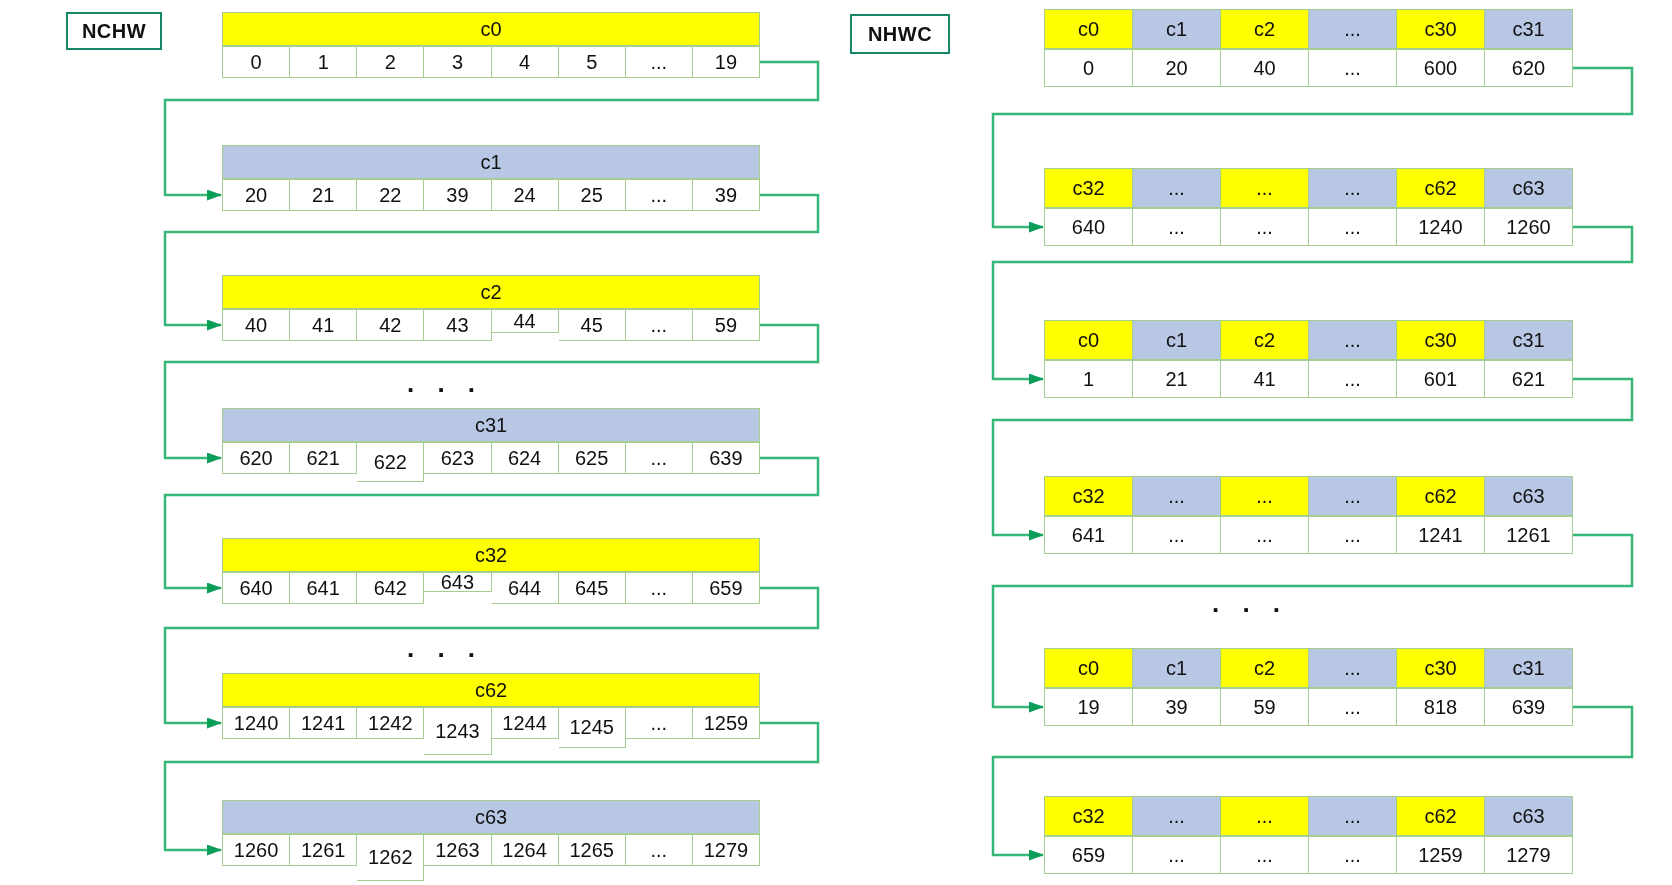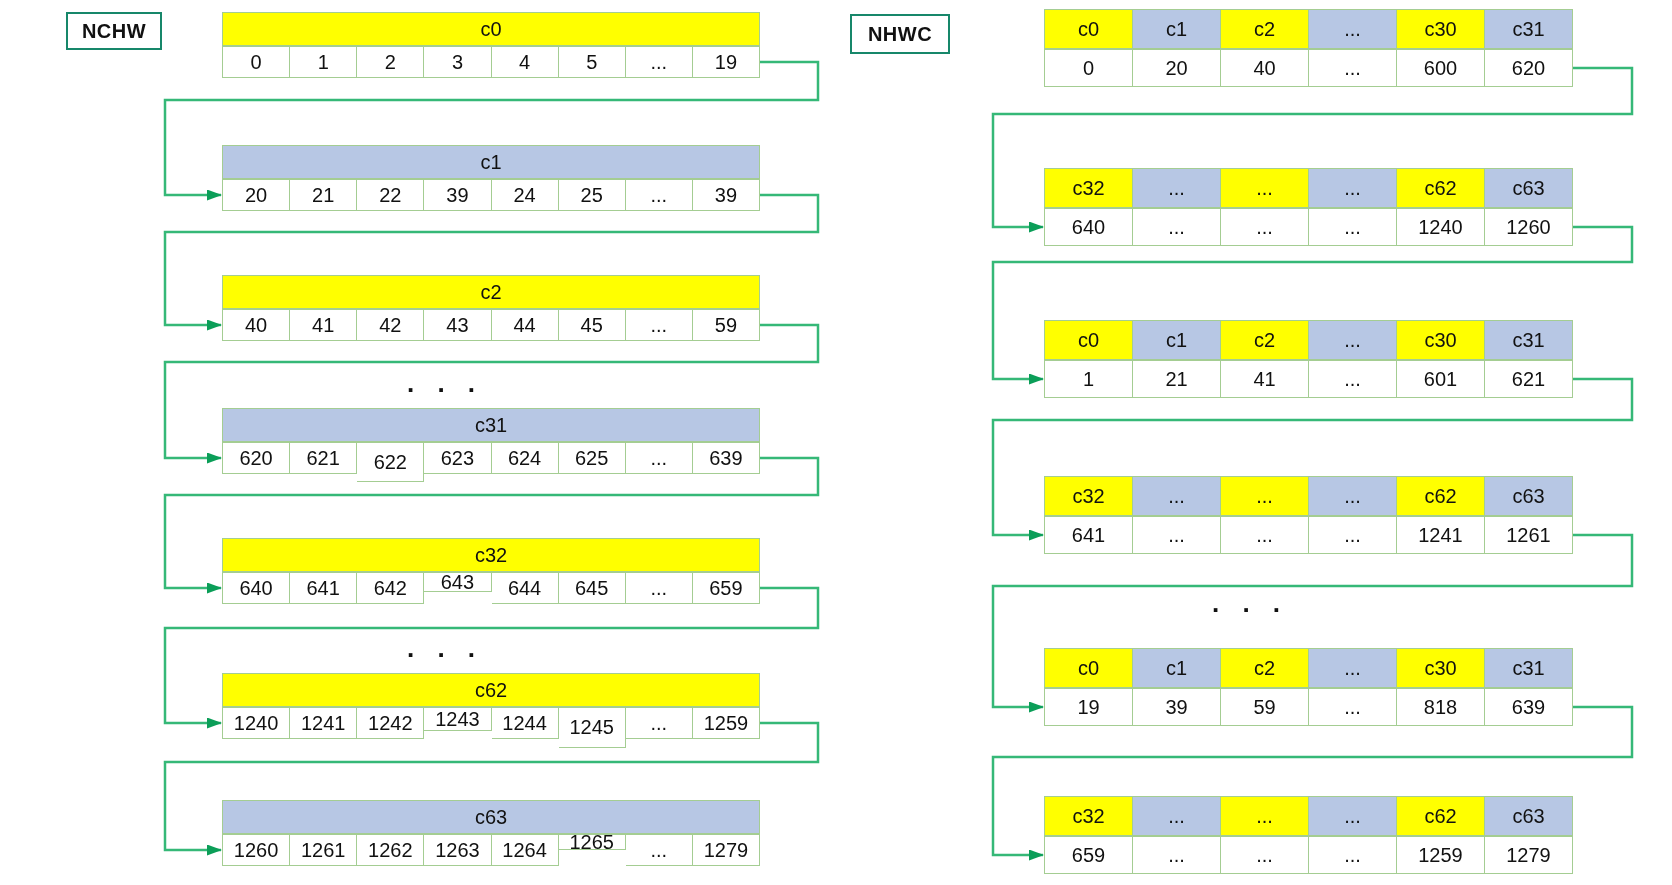--- a/index.html
+++ b/index.html
@@ -80,21 +80,21 @@
           <div class="cell" style="height: 32px;">39</div>
         </div>
       </div>
       <div class="tbl" style="left: 222px; top: 275px; width: 538px;">
         <div class="hdr y" style="height: 34px;">c2</div>
         <div class="data-row">
           <div class="cell" style="height: 32px;">40</div>
           <div class="cell" style="height: 32px;">41</div>
           <div class="cell" style="height: 32px;">42</div>
           <div class="cell" style="height: 32px;">43</div>
-          <div class="cell" style="height: 32px;">44</div>
+          <div class="cell" style="height: 24px;">44</div>
           <div class="cell" style="height: 32px;">45</div>
           <div class="cell" style="height: 32px;">...</div>
           <div class="cell" style="height: 32px;">59</div>
         </div>
       </div>
       <div class="tbl" style="left: 222px; top: 408px; width: 538px;">
         <div class="hdr b" style="height: 34px;">c31</div>
         <div class="data-row">
           <div class="cell" style="height: 32px;">620</div>
           <div class="cell" style="height: 32px;">621</div>
@@ -118,36 +118,36 @@
           <div class="cell" style="height: 32px;">...</div>
           <div class="cell" style="height: 32px;">659</div>
         </div>
       </div>
       <div class="tbl" style="left: 222px; top: 673px; width: 538px;">
         <div class="hdr y" style="height: 34px;">c62</div>
         <div class="data-row">
           <div class="cell" style="height: 32px;">1240</div>
           <div class="cell" style="height: 32px;">1241</div>
           <div class="cell" style="height: 32px;">1242</div>
-          <div class="cell" style="height: 24px;">1243</div>
+          <div class="cell" style="height: 48px;">1243</div>
           <div class="cell" style="height: 32px;">1244</div>
           <div class="cell" style="height: 41px;">1245</div>
           <div class="cell" style="height: 32px;">...</div>
           <div class="cell" style="height: 32px;">1259</div>
         </div>
       </div>
       <div class="tbl" style="left: 222px; top: 800px; width: 538px;">
         <div class="hdr b" style="height: 34px;">c63</div>
         <div class="data-row">
           <div class="cell" style="height: 32px;">1260</div>
           <div class="cell" style="height: 32px;">1261</div>
-          <div class="cell" style="height: 32px;">1262</div>
+          <div class="cell" style="height: 47px;">1262</div>
           <div class="cell" style="height: 32px;">1263</div>
           <div class="cell" style="height: 32px;">1264</div>
-          <div class="cell" style="height: 16px;">1265</div>
+          <div class="cell" style="height: 32px;">1265</div>
           <div class="cell" style="height: 32px;">...</div>
           <div class="cell" style="height: 32px;">1279</div>
         </div>
       </div>
       <div class="dots" style="left: 445px; top: 383px;">. . .</div>
       <div class="dots" style="left: 445px; top: 648px;">. . .</div>
       <div class="tbl" style="left: 1044px; top: 9px; width: 529px;">
         <div class="hdr-row">
           <div class="cell y" style="height: 40px;">c0</div>
           <div class="cell b" style="height: 40px;">c1</div>

